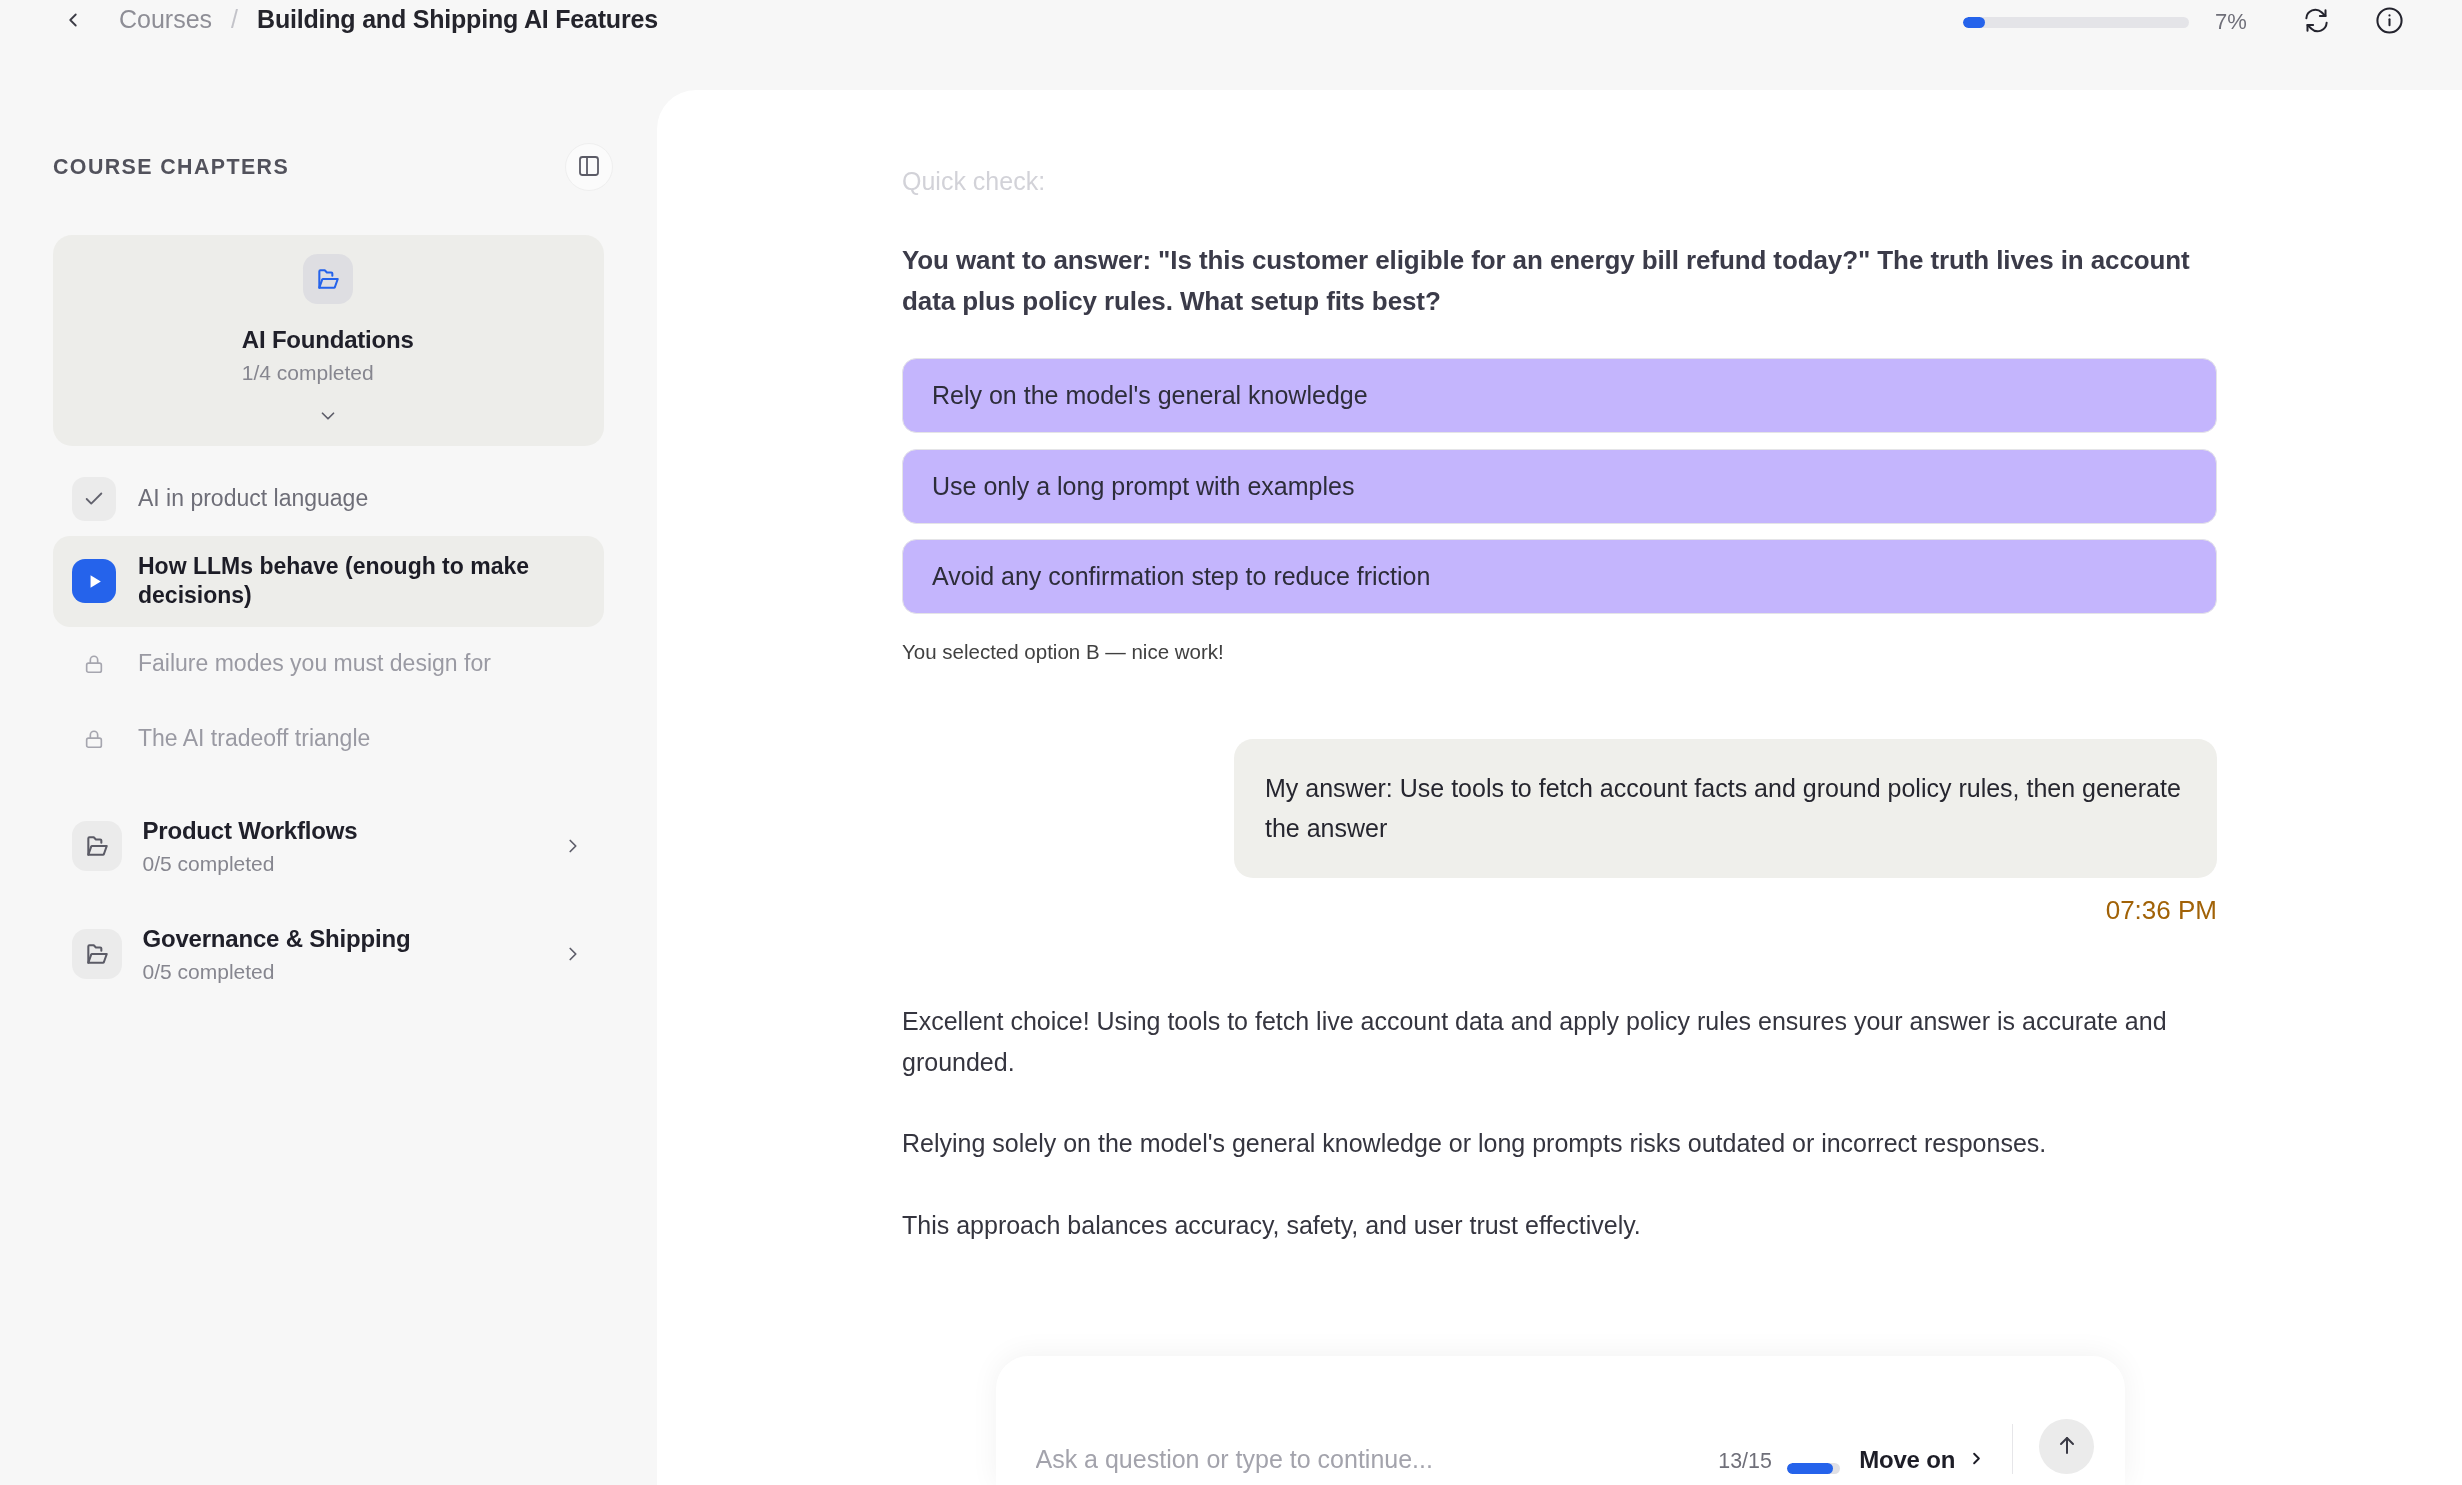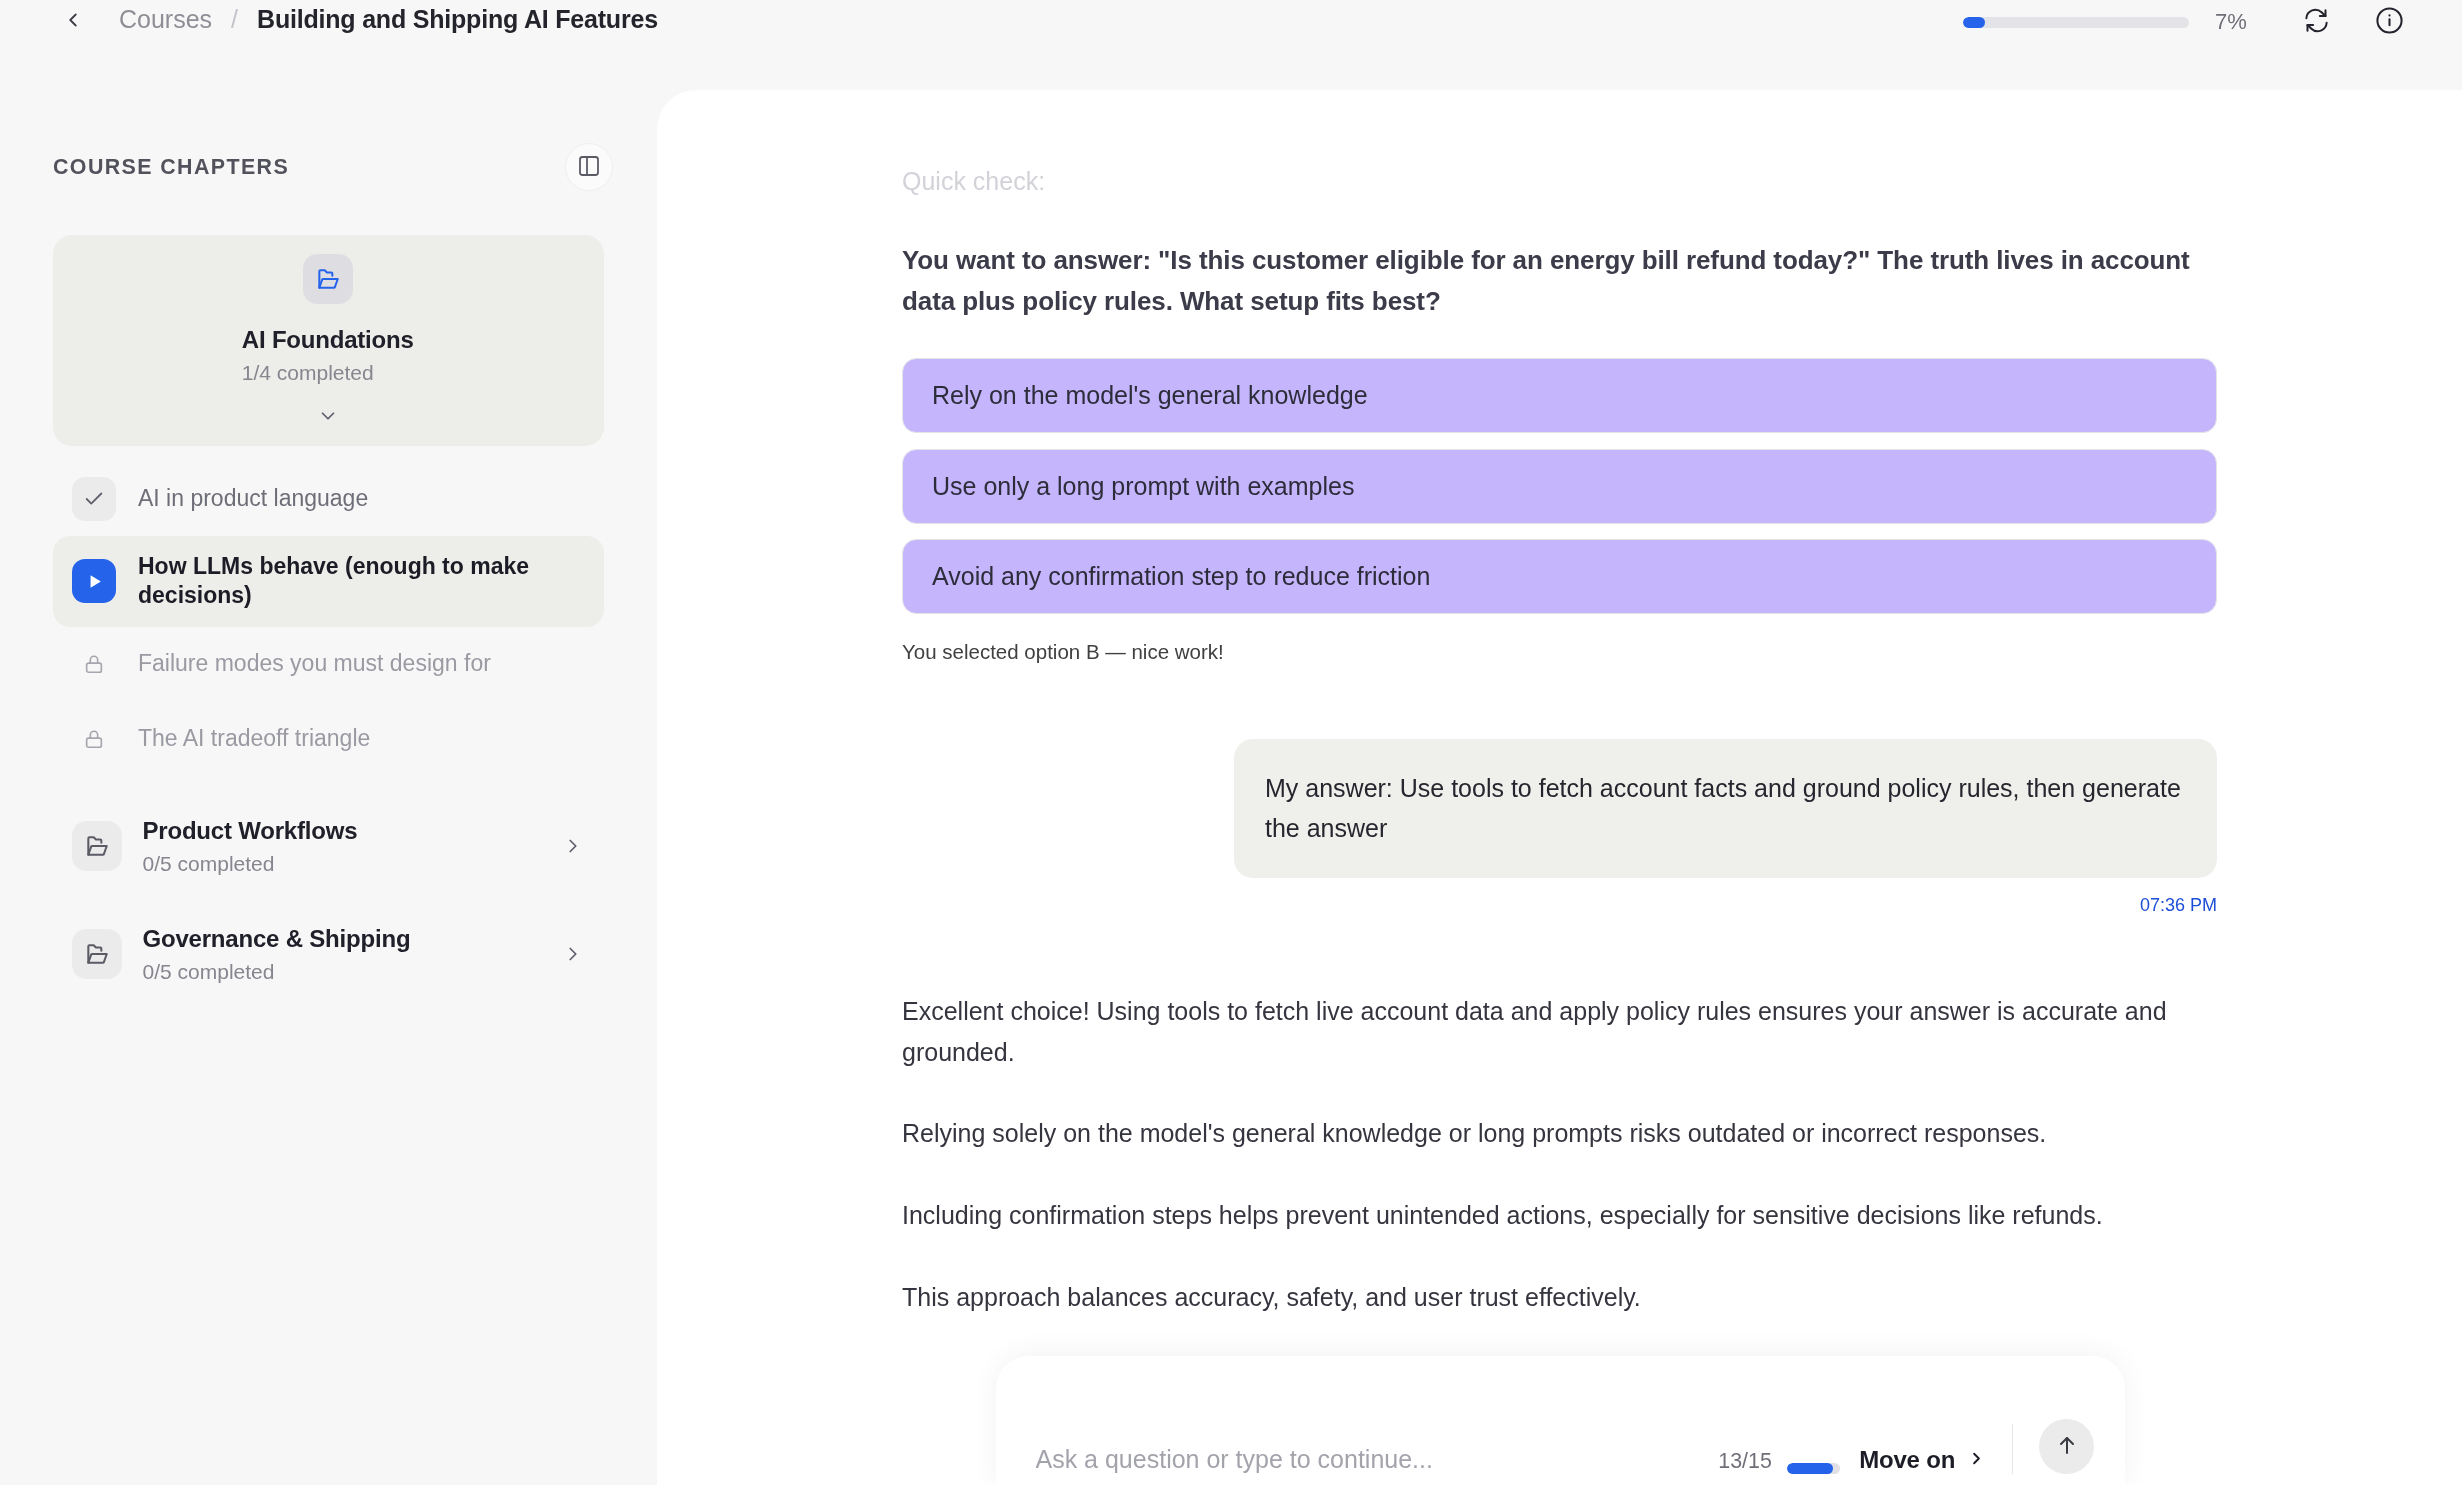--- a/index.html
+++ b/index.html
@@ -265,22 +265,22 @@
     max-width: 983px;
     background: #efefeb;
     border-radius: 19px;
     padding: 29px 31px;
     font-size: 25px;
     line-height: 1.62;
     color: #26262f;
   }
   .timestamp {
     text-align: right;
-    font-size: 18px;
-    color: #1d4ed8;
+    font-size: 26px;
+    color: #a16207;
     margin-top: 17px;
   }
 
   .explain { margin-top: 75px; }
   .explain p {
     font-size: 25px;
     line-height: 1.63;
     color: #35353f;
     margin-bottom: 41px;
   }
@@ -540,21 +540,20 @@
       <div class="feedback-note">You selected option B — nice work!</div>
 
       <div class="chat-row">
         <div class="bubble">My answer: Use tools to fetch account facts and ground policy rules, then generate the answer</div>
       </div>
       <div class="timestamp">07:36 PM</div>
 
       <div class="explain">
         <p>Excellent choice! Using tools to fetch live account data and apply policy rules ensures your answer is accurate and grounded.</p>
         <p>Relying solely on the model's general knowledge or long prompts risks outdated or incorrect responses.</p>
-        <p>Including confirmation steps helps prevent unintended actions, especially for sensitive decisions like refunds.</p>
         <p>This approach balances accuracy, safety, and user trust effectively.</p>
       </div>
 
     </div>
 
     <div class="inputbar">
       <input class="chat-input" type="text" placeholder="Ask a question or type to continue..." style="">
       <span class="counter">13/15</span>
       <div class="mini-track">
         <div class="mini-fill" style="width: 87%;"></div>

